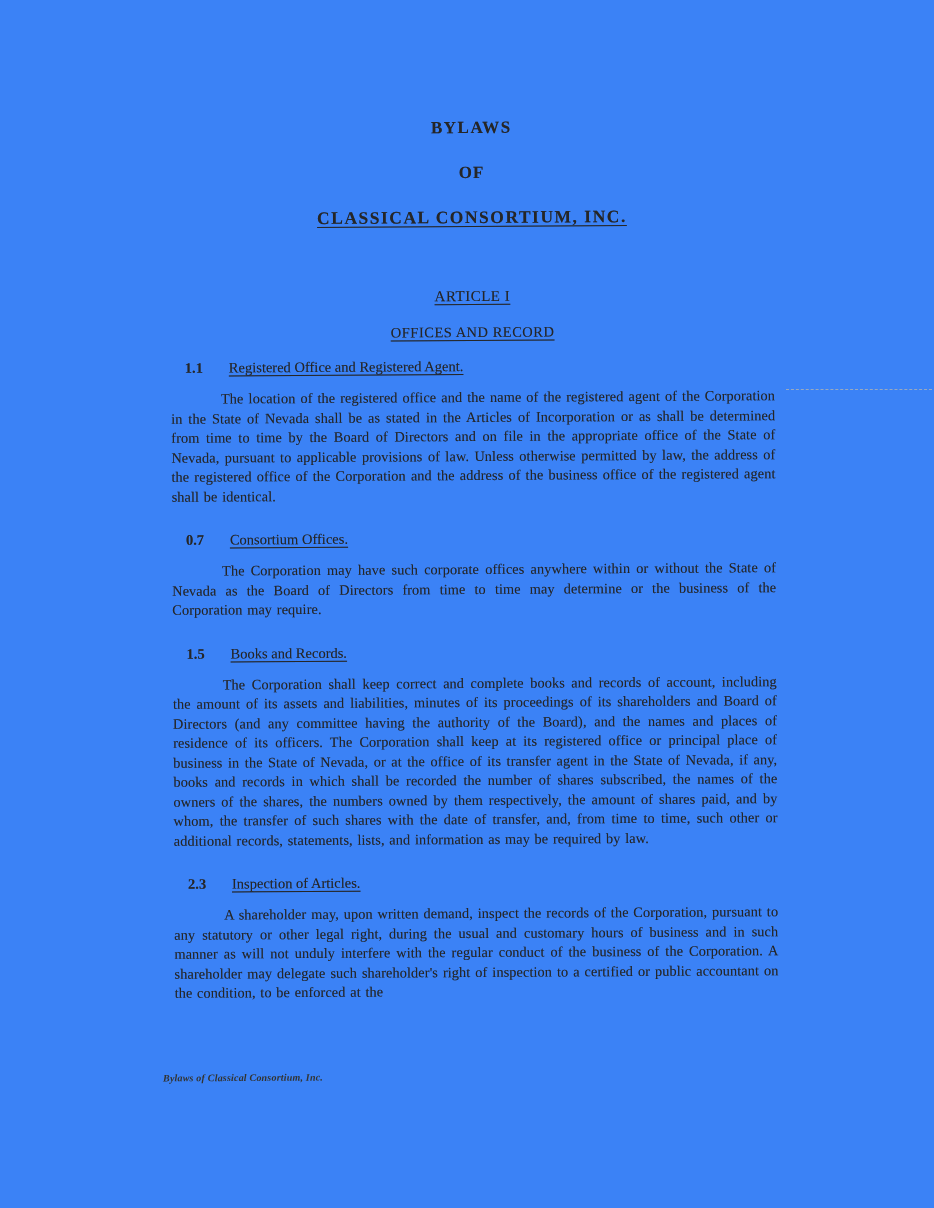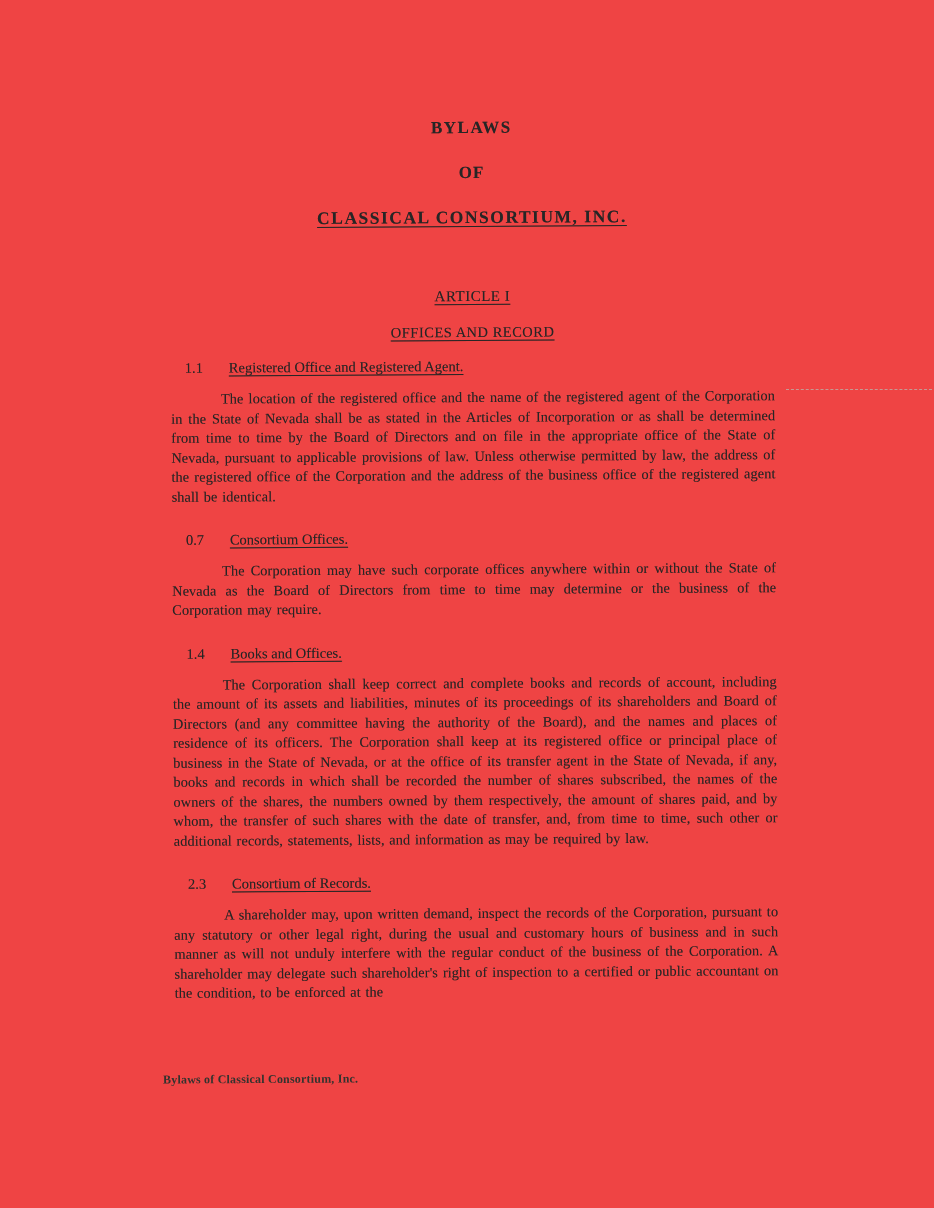--- a/index.html
+++ b/index.html
@@ -10,21 +10,21 @@
     width: 934px;
     height: 1208px;
     background: #f7f7f4;
     font-family: "Liberation Serif", "DejaVu Serif", serif;
     overflow: hidden;
   }
   .page {
     position: relative;
     width: 934px;
     height: 1208px;
-    background: #ef4444;
+    background: #3b82f6;
     color: #262626;
   }
   .content {
     position: absolute;
     left: 172px;
     top: 118px;
     width: 604px;
     transform: rotate(-0.35deg);
     text-shadow: 0 0 0.5px rgba(20,20,20,0.35);
   }
@@ -62,44 +62,46 @@
     text-underline-offset: 3px;
   }
   .section-head {
     margin-top: 17px;
     font-size: 14.5px;
     padding-left: 14px;
   }
   .section-num {
     display: inline-block;
     width: 44px;
+    font-weight: bold;
   }
   .section-title {
     text-decoration: underline;
     text-underline-offset: 3px;
   }
   .section-body {
     margin: 13px 0 0 0;
     font-size: 14.3px;
     line-height: 19.5px;
     text-align: justify;
     text-indent: 50px;
     letter-spacing: 0.1px;
     word-spacing: 1px;
   }
   .spacer-lg { height: 8px; }
   .footer {
     position: absolute;
     left: 163px;
     top: 1072px;
-    font-size: 12px;
+    font-size: 10px;
     font-weight: bold;
     color: #33332f;
     letter-spacing: 0.2px;
     transform: rotate(-0.3deg);
+    font-style: italic;
   }
   .scan-artifact {
     position: absolute;
     left: 786px;
     top: 389px;
     width: 146px;
     border-top: 1px dashed #b9b6ae;
     opacity: 0.75;
   }
 </style>
@@ -133,30 +135,30 @@
       <div class="section-head">
         <span class="section-num">0.7</span><span class="section-title">Consortium Offices.</span>
       </div>
       <p class="section-body">The Corporation may have such corporate offices anywhere within or without the State of Nevada as the Board of Directors from time to time may determine or the business of the Corporation may require.</p>
     </div>
 
     <div class="spacer-lg"></div>
 
     <div class="section">
       <div class="section-head">
-        <span class="section-num">1.4</span><span class="section-title">Books and Offices.</span>
+        <span class="section-num">1.5</span><span class="section-title">Books and Records.</span>
       </div>
       <p class="section-body">The Corporation shall keep correct and complete books and records of account, including the amount of its assets and liabilities, minutes of its proceedings of its shareholders and Board of Directors (and any committee having the authority of the Board), and the names and places of residence of its officers. The Corporation shall keep at its registered office or principal place of business in the State of Nevada, or at the office of its transfer agent in the State of Nevada, if any, books and records in which shall be recorded the number of shares subscribed, the names of the owners of the shares, the numbers owned by them respectively, the amount of shares paid, and by whom, the transfer of such shares with the date of transfer, and, from time to time, such other or additional records, statements, lists, and information as may be required by law.</p>
     </div>
 
     <div class="spacer-lg"></div>
 
     <div class="section">
       <div class="section-head">
-        <span class="section-num">2.3</span><span class="section-title">Consortium of Records.</span>
+        <span class="section-num">2.3</span><span class="section-title">Inspection of Articles.</span>
       </div>
       <p class="section-body">A shareholder may, upon written demand, inspect the records of the Corporation, pursuant to any statutory or other legal right, during the usual and customary hours of business and in such manner as will not unduly interfere with the regular conduct of the business of the Corporation.  A shareholder may delegate such shareholder's right of inspection to a certified or public accountant on the condition, to be enforced at the</p>
     </div>
 
   </div>
 
   <div class="scan-artifact"></div>
 
   <div class="footer">Bylaws of Classical Consortium, Inc.</div>
 

